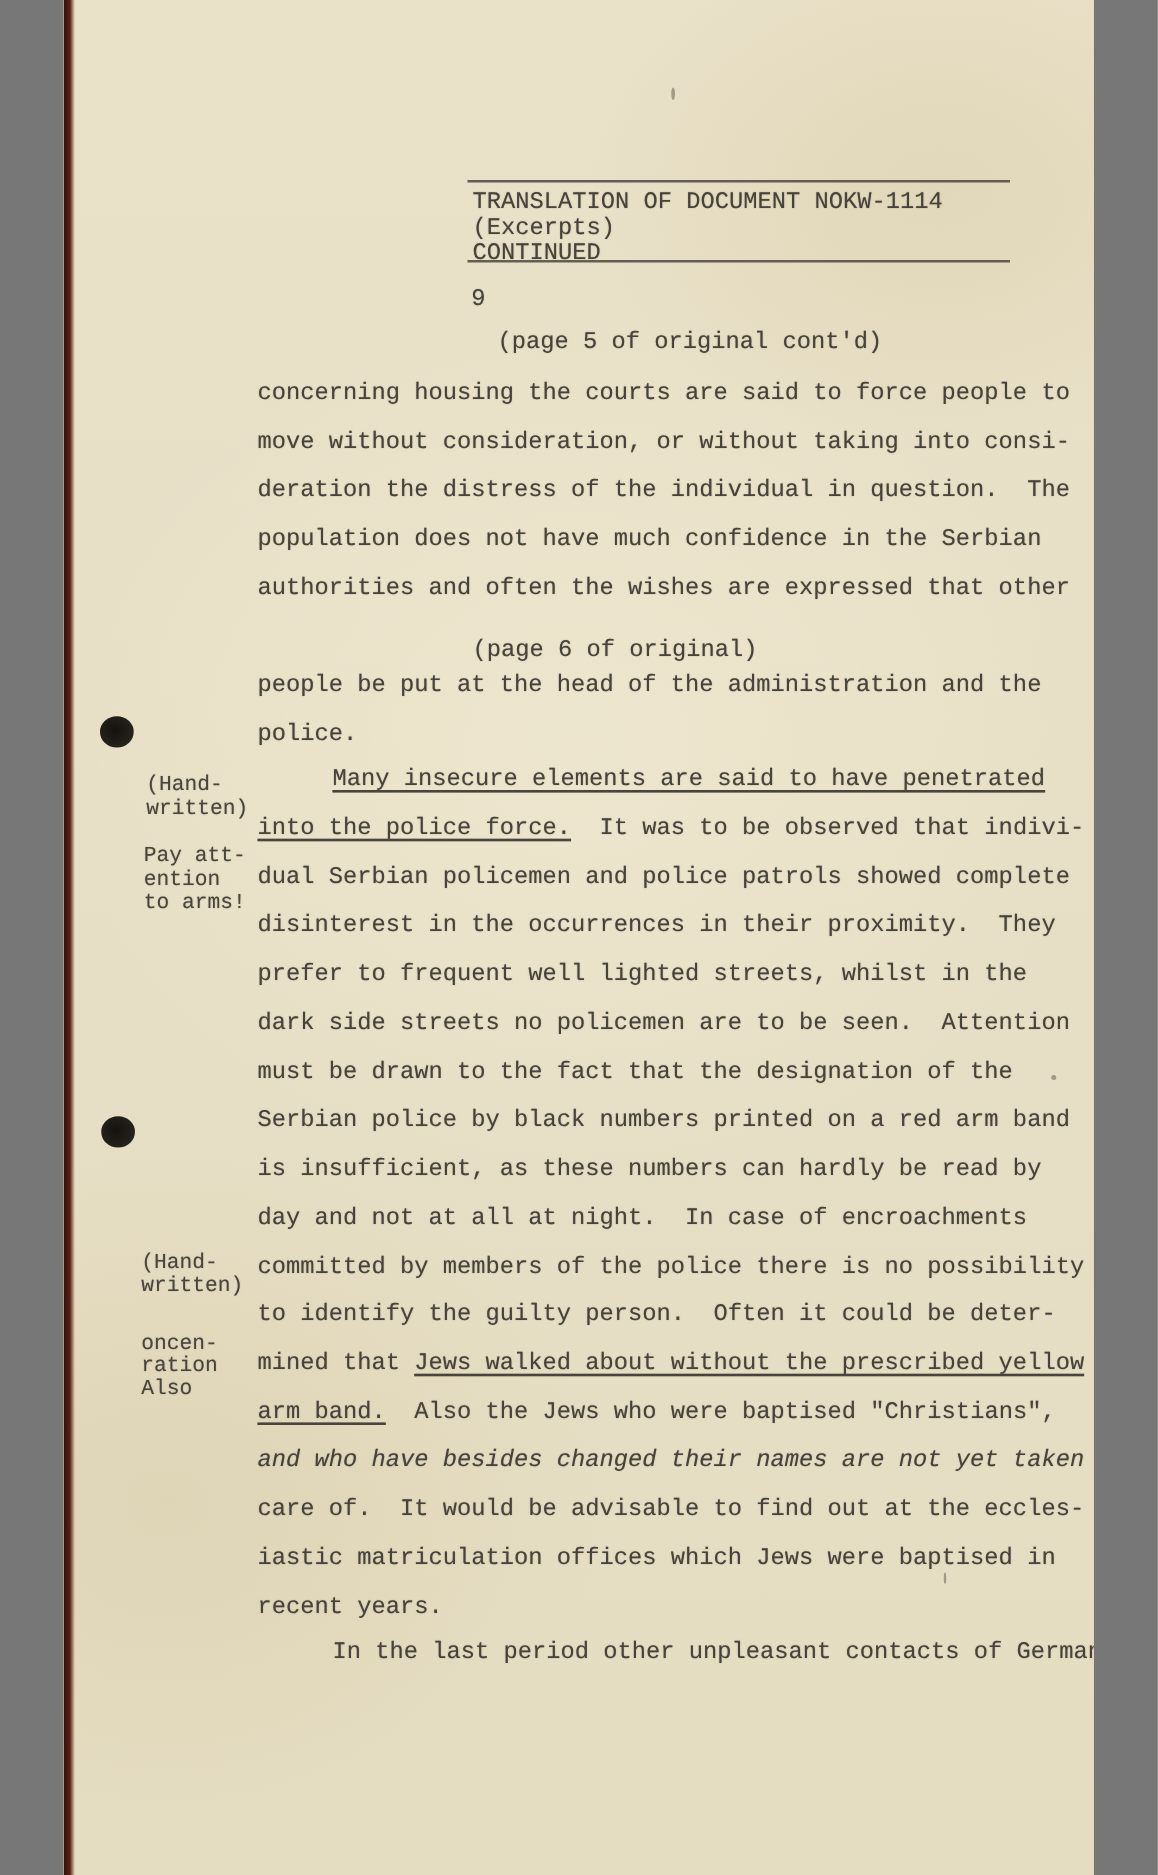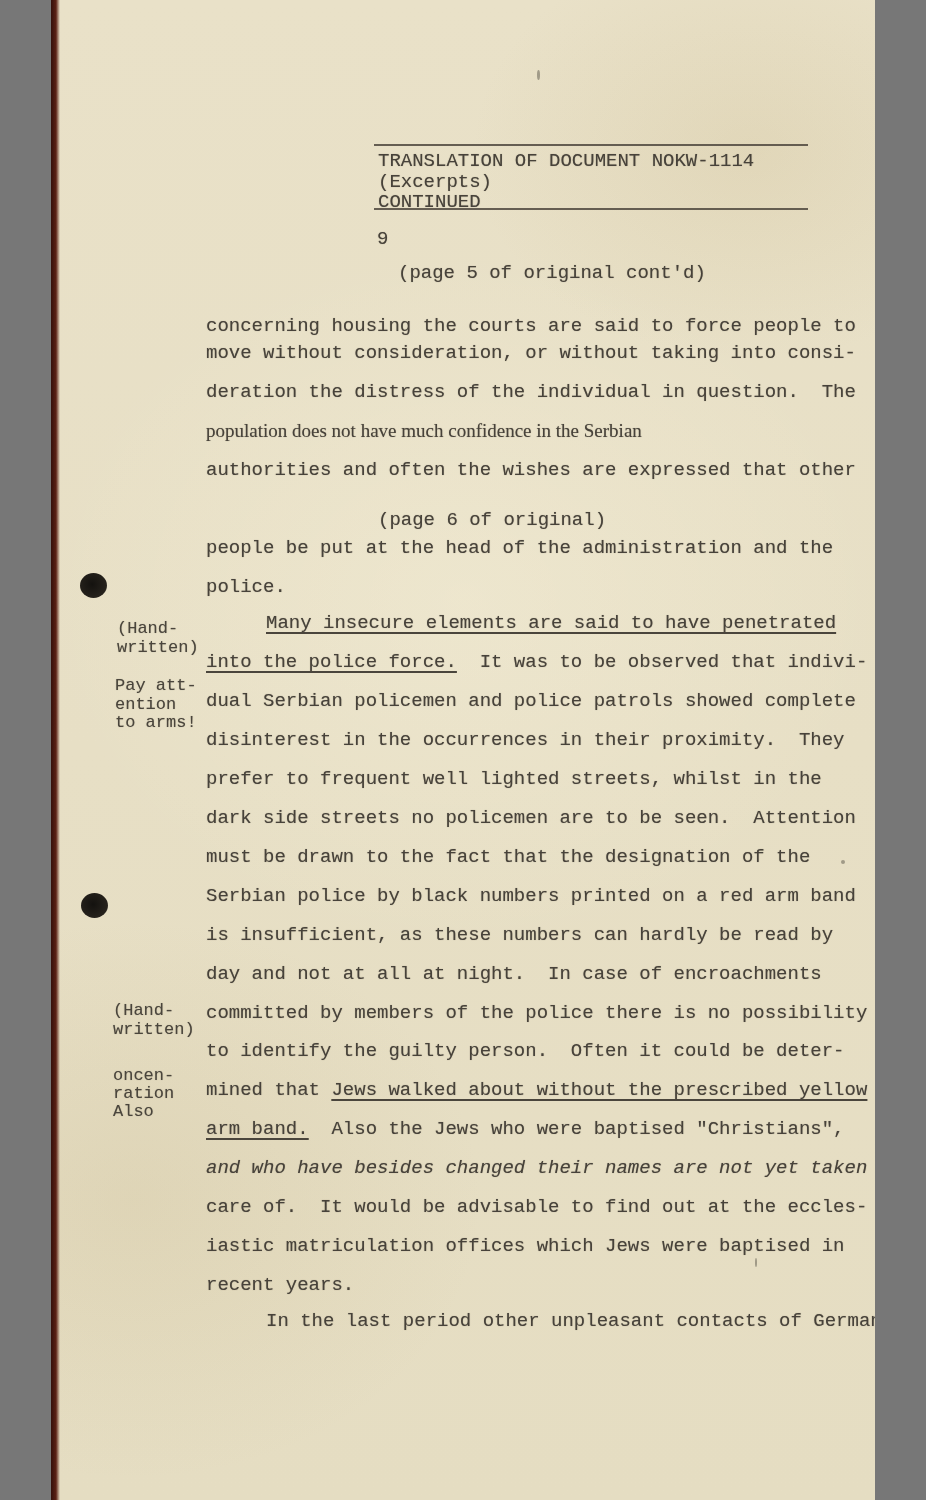--- a/index.html
+++ b/index.html
@@ -71,24 +71,24 @@
   <div class="hrule" style="left:323px;top:144px;width:434px;"></div>
   <div class="tw" style="left:327px;top:150px;">TRANSLATION OF DOCUMENT NOKW-1114</div>
   <div class="tw" style="left:327px;top:171px;">(Excerpts)</div>
   <div class="tw" style="left:327px;top:191px;">CONTINUED</div>
   <div class="hrule" style="left:323px;top:208px;width:434px;"></div>
 
   <div class="tw" style="left:326px;top:228px;">9</div>
 
   <div id="body-layer">
       <div class="tw" style="left: 327px; top: 262px; margin-left: 20px;"><span>(page 5 of original cont'd)</span></div>
-      <div class="tw" style="left: 155px; top: 303px; margin-top: 12px;"><span>concerning housing the courts are said to force people to</span></div>
+      <div class="tw" style="left: 155px; top: 303px;"><span>concerning housing the courts are said to force people to</span></div>
       <div class="tw" style="left: 155px; top: 342px;"><span>move without consideration, or without taking into consi-</span></div>
       <div class="tw" style="left: 155px; top: 381px;"><span>deration the distress of the individual in question.  The</span></div>
-      <div class="tw" style="left: 155px; top: 420px; font-family: Liberation Serif, serif;"><span>population does not have much confidence in the Serbian</span></div>
+      <div class="tw" style="left: 155px; top: 420px;"><span>population does not have much confidence in the Serbian</span></div>
       <div class="tw" style="left: 155px; top: 459px;"><span>authorities and often the wishes are expressed that other</span></div>
       <div class="tw" style="left: 327px; top: 498px; margin-top: 11px;"><span>(page 6 of original)</span></div>
       <div class="tw" style="left: 155px; top: 537px;"><span>people be put at the head of the administration and the</span></div>
       <div class="tw" style="left: 155px; top: 576px;"><span>police.</span></div>
       <div class="tw" style="left: 215px; top: 612px;"><span class="u">Many insecure elements are said to have penetrated</span></div>
       <div class="tw" style="left: 155px; top: 651px;"><span class="u">into the police force.</span><span>  It was to be observed that indivi-</span></div>
       <div class="tw" style="left: 155px; top: 690px;"><span>dual Serbian policemen and police patrols showed complete</span></div>
       <div class="tw" style="left: 155px; top: 729px;"><span>disinterest in the occurrences in their proximity.  They</span></div>
       <div class="tw" style="left: 155px; top: 768px;"><span>prefer to frequent well lighted streets, whilst in the</span></div>
       <div class="tw" style="left: 155px; top: 807px;"><span>dark side streets no policemen are to be seen.  Attention</span></div>

